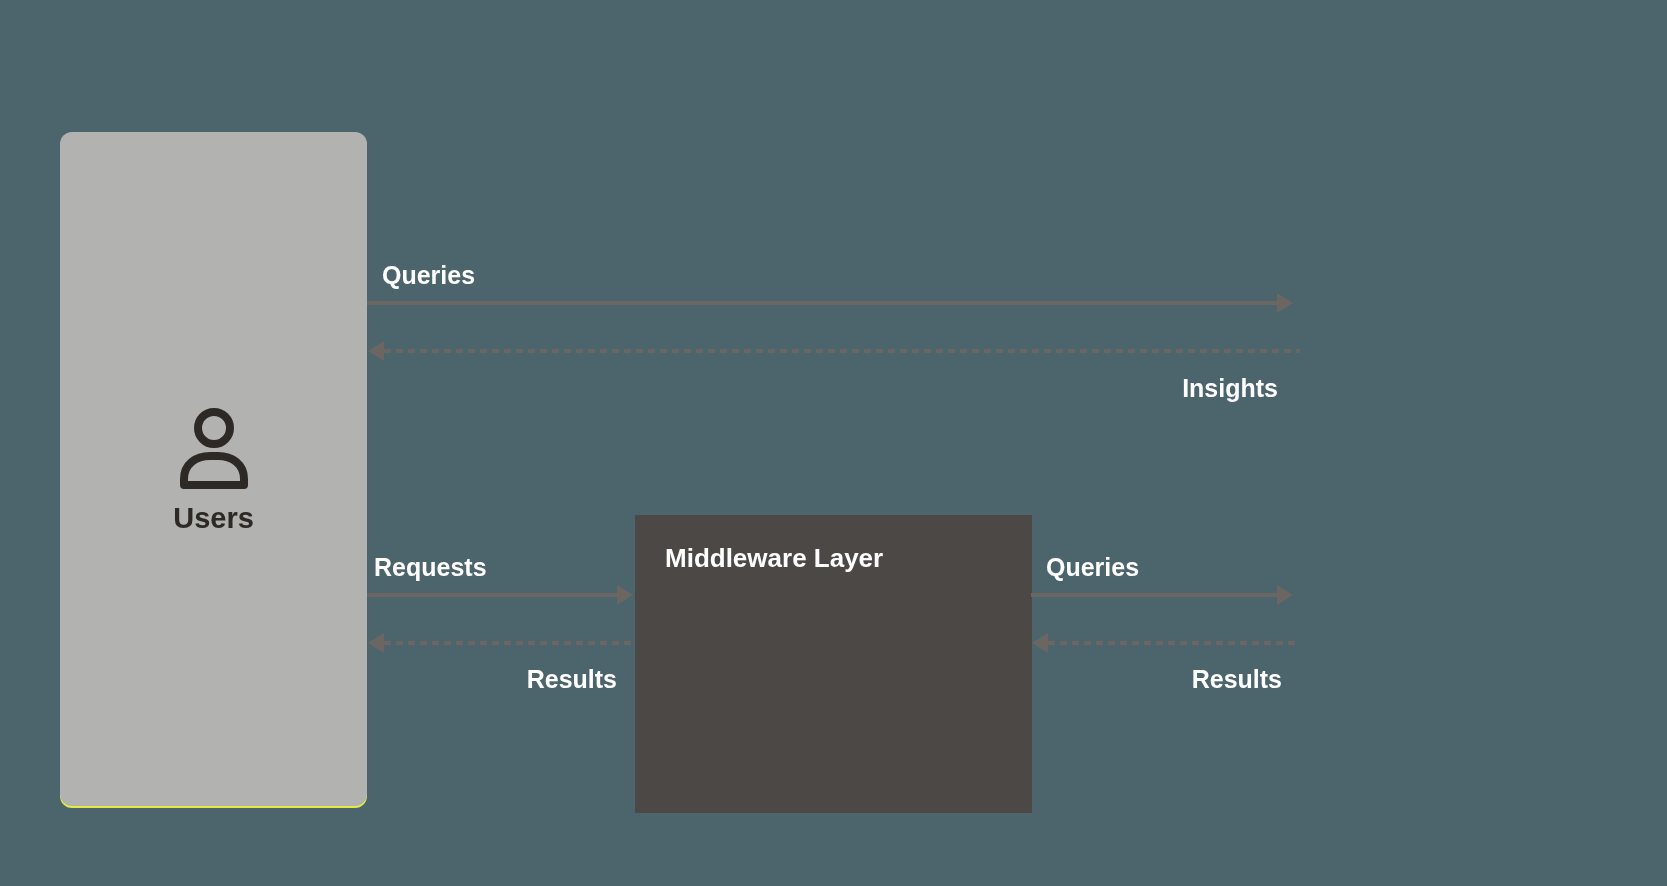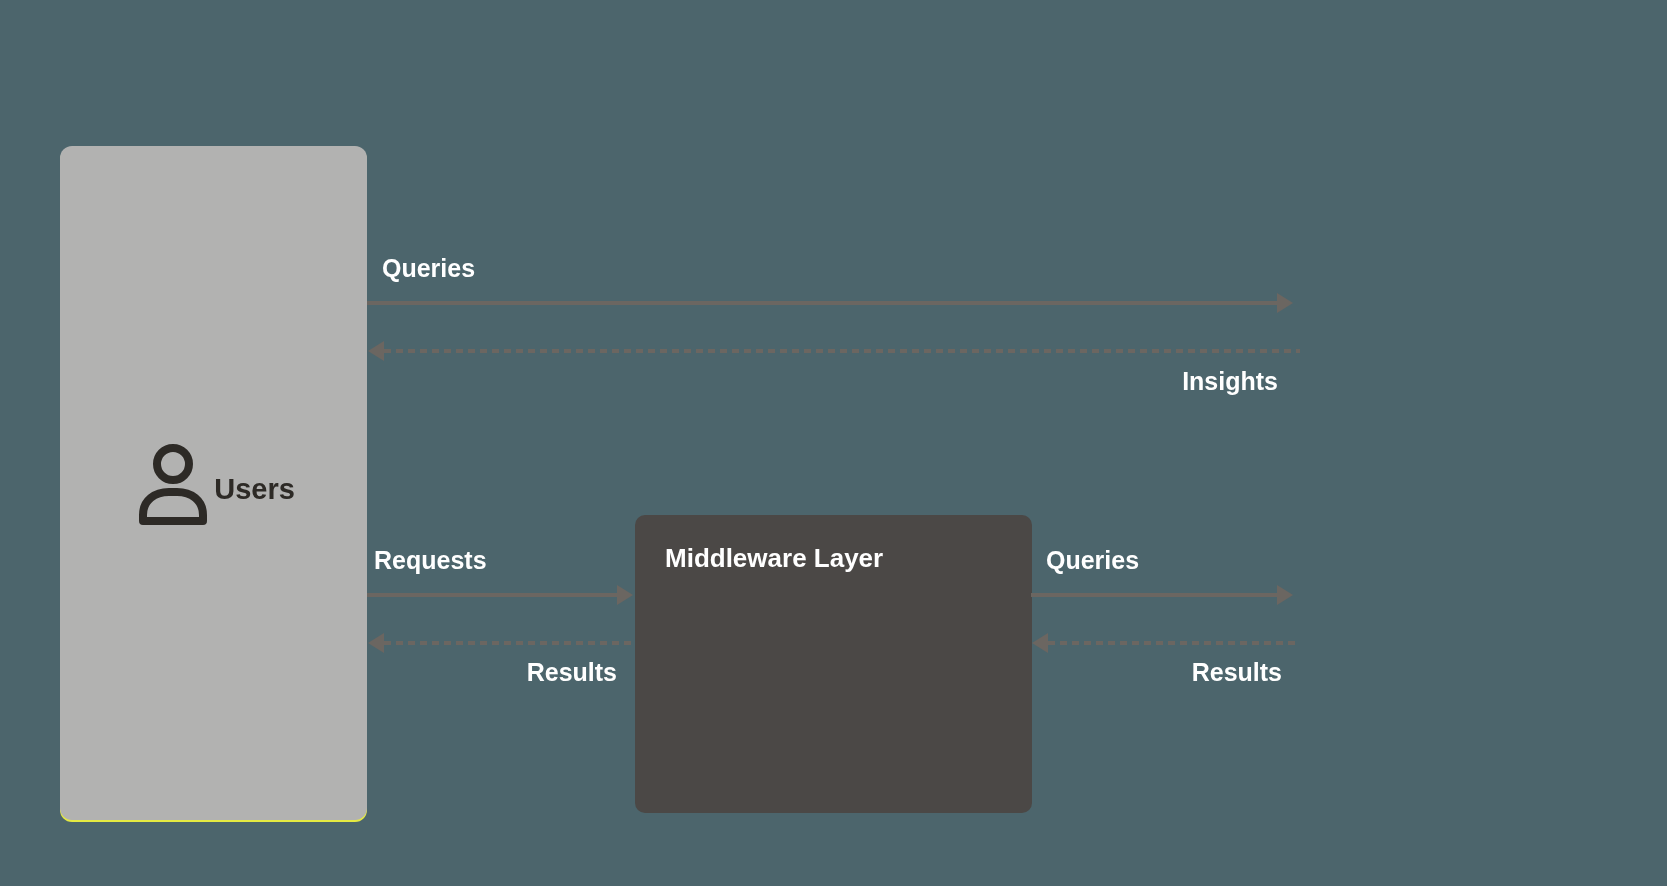--- a/index.html
+++ b/index.html
@@ -23,35 +23,35 @@
 
   .diagram-title {
     position: absolute; left: 58px; top: 58px;
     font-size: 28px; font-weight: 700; letter-spacing: -0.3px;
     color: var(--label-text);
   }
 
   .node { position: absolute; border-radius: 12px; }
 
   .node-users {
-    left: 60px; top: 146px; width: 307px; height: 674px;
+    left: 60px; top: 132px; width: 307px; height: 674px;
     background: var(--users-box);
     box-shadow: 0 2px 0 0 rgba(246, 248, 62, 0.9);
-    display: flex; align-items: center; justify-content: center;
+    display: flex; flex-direction: column; align-items: center; justify-content: center;
   }
   .node-users .node-label {
     margin-top: 12px;
     font-size: 29px; font-weight: 700; color: var(--dark-text);
   }
   .user-icon { width: 82px; height: 86px; display: block; }
 
   .node-middleware {
     left: 635px; top: 515px; width: 397px; height: 298px;
     background: var(--middleware-box);
-    border-radius: 10px;
+    border-radius: 0;
     padding: 28px 30px;
   }
   .node-middleware .node-label {
     font-size: 26px; font-weight: 700; color: var(--label-text);
   }
 
   .node-database {
     left: 1300px; top: 138px; width: 307px; height: 675px;
     background: var(--database-box);
     display: flex; align-items: center; justify-content: center;
@@ -73,20 +73,21 @@
     border-top: 10px solid transparent;
     border-bottom: 10px solid transparent;
   }
   .arrow-head.right { border-left: 16px solid var(--arrow); }
   .arrow-head.left  { border-right: 16px solid var(--arrow); }
 
   .flow-label {
     position: absolute;
     font-size: 25px; font-weight: 700; color: var(--label-text);
     white-space: nowrap;
+    margin-top: 7px;
   }
 </style>
 </head>
 <body>
 
 <div class="stage">
 
 
   <div class="node node-users">
     <svg class="user-icon" viewBox="0 0 82 86" fill="none" xmlns="http://www.w3.org/2000/svg">

